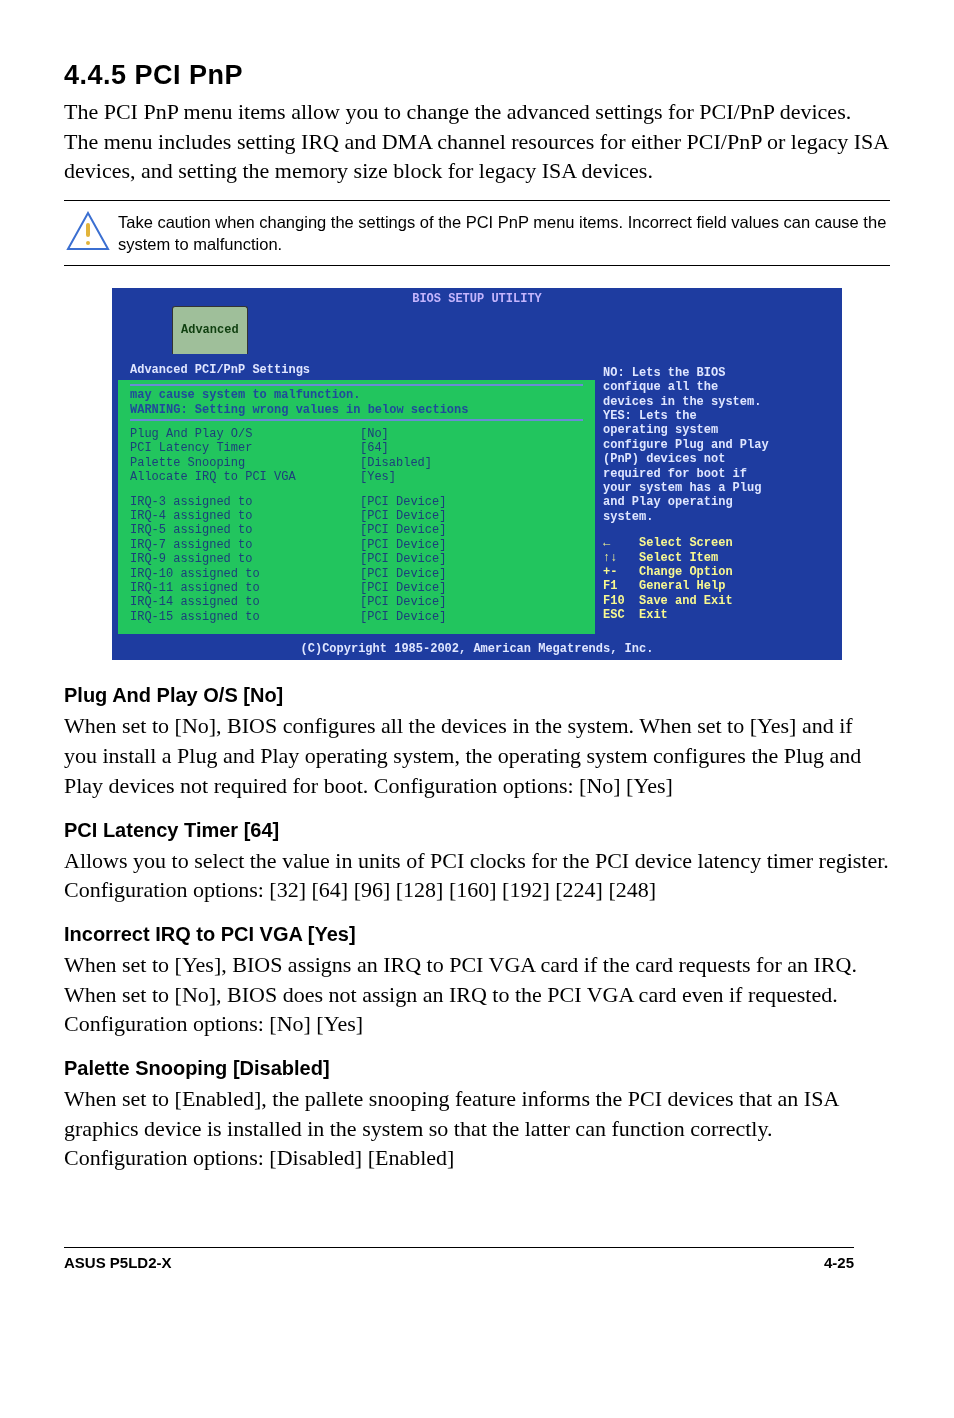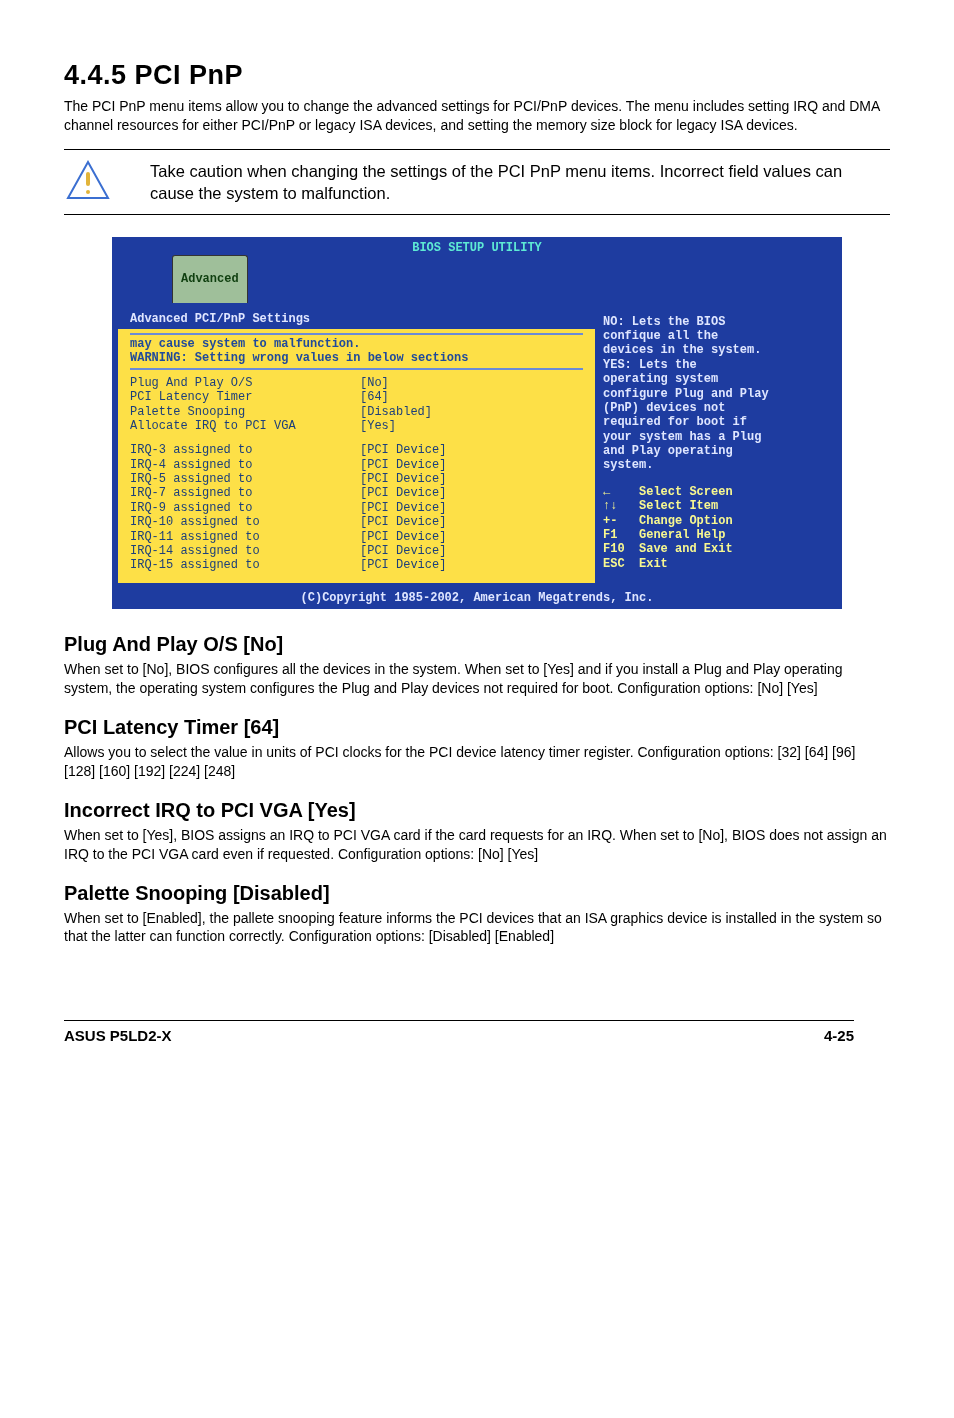--- a/index.html
+++ b/index.html
@@ -17,32 +17,33 @@
     font-weight: 700;
     margin: 0 0 6px 0;
     letter-spacing: 0.5px;
   }
   h2.subhead {
     font-size: 20px;
     font-weight: 700;
     margin: 18px 0 4px 0;
   }
   p.body {
-    font-size: 14px;
+    font-size: 22px;
     line-height: 1.35;
     margin: 4px 0 8px 0;
+    font-family: Liberation Serif, serif;
   }
   .note-row {
     display: flex;
     align-items: flex-start;
     border-top: 1px solid #000;
     border-bottom: 1px solid #000;
     padding: 8px 0;
     margin: 14px 0 22px 0;
-    gap: 36px;
+    gap: 4px;
   }
   .note-icon {
     flex: 0 0 auto;
     padding: 2px 4px 2px 2px;
   }
   .note-text {
     font-size: 16.5px;
     line-height: 1.35;
     padding-top: 2px;
   }
@@ -50,21 +51,21 @@
   .bios-wrap {
     margin: 0 auto 24px auto;
     width: 730px;
     font-family: "Courier New", monospace;
     font-size: 12px;
     line-height: 1.2;
     border: 0;
   }
   .bios-titlebar {
     background: #1e3ca0;
-    color: #5eead4;
+    color: #c4b5fd;
     text-align: center;
     font-weight: 700;
     padding: 2px 0 0 0;
     border: 2px solid #1e3ca0;
     border-bottom: 0;
   }
   .bios-tabs {
     background: #1e3ca0;
     padding: 0 0 0 60px;
   }
@@ -74,21 +75,21 @@
     color: #0f3f0f;
     padding: 16px 8px;
     font-weight: 700;
     border-radius: 3px 3px 0 0;
     border: 1px solid #333;
     border-bottom: 0;
     font-family: Liberation Mono, monospace;
   }
   .bios-body {
     display: flex;
-    background: #fde047;
+    background: #22c55e;
     border: 6px solid #1e3ca0;
   }
   .bios-left {
     flex: 1 1 auto;
     padding: 6px 12px 10px 12px;
     color: #1c3f7a;
   }
   .bios-left-title {
     color: #e0e6ff;
     font-weight: 700;

